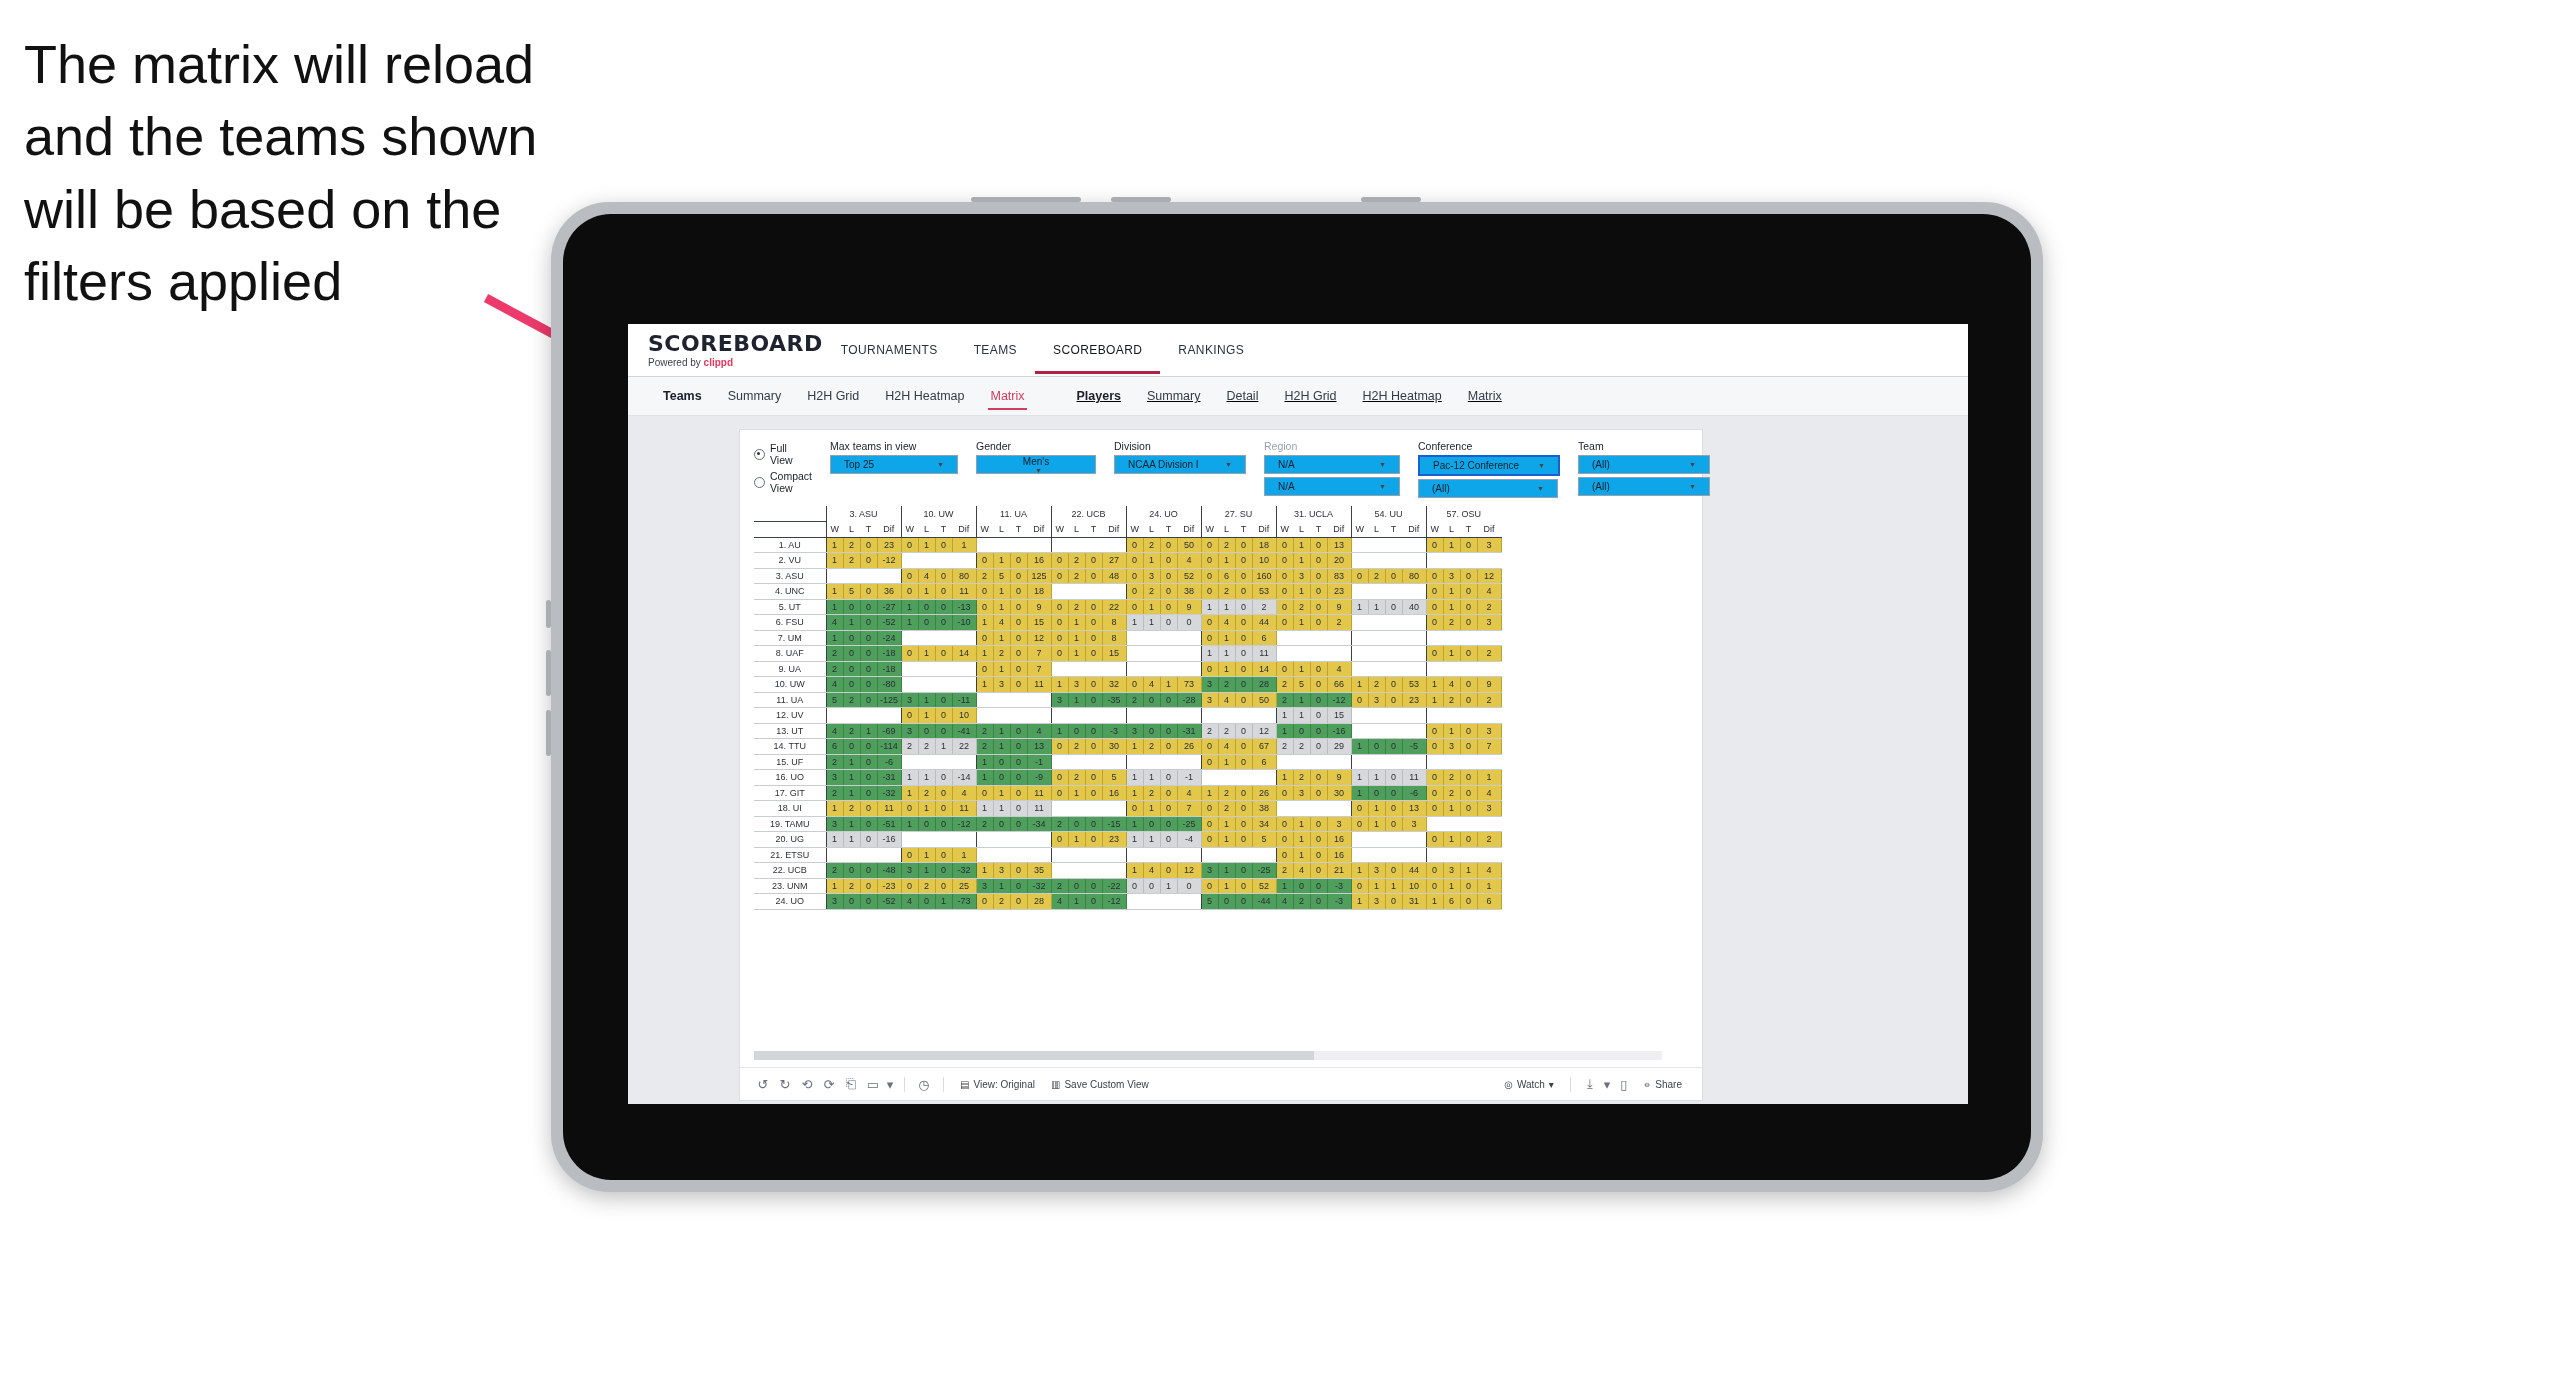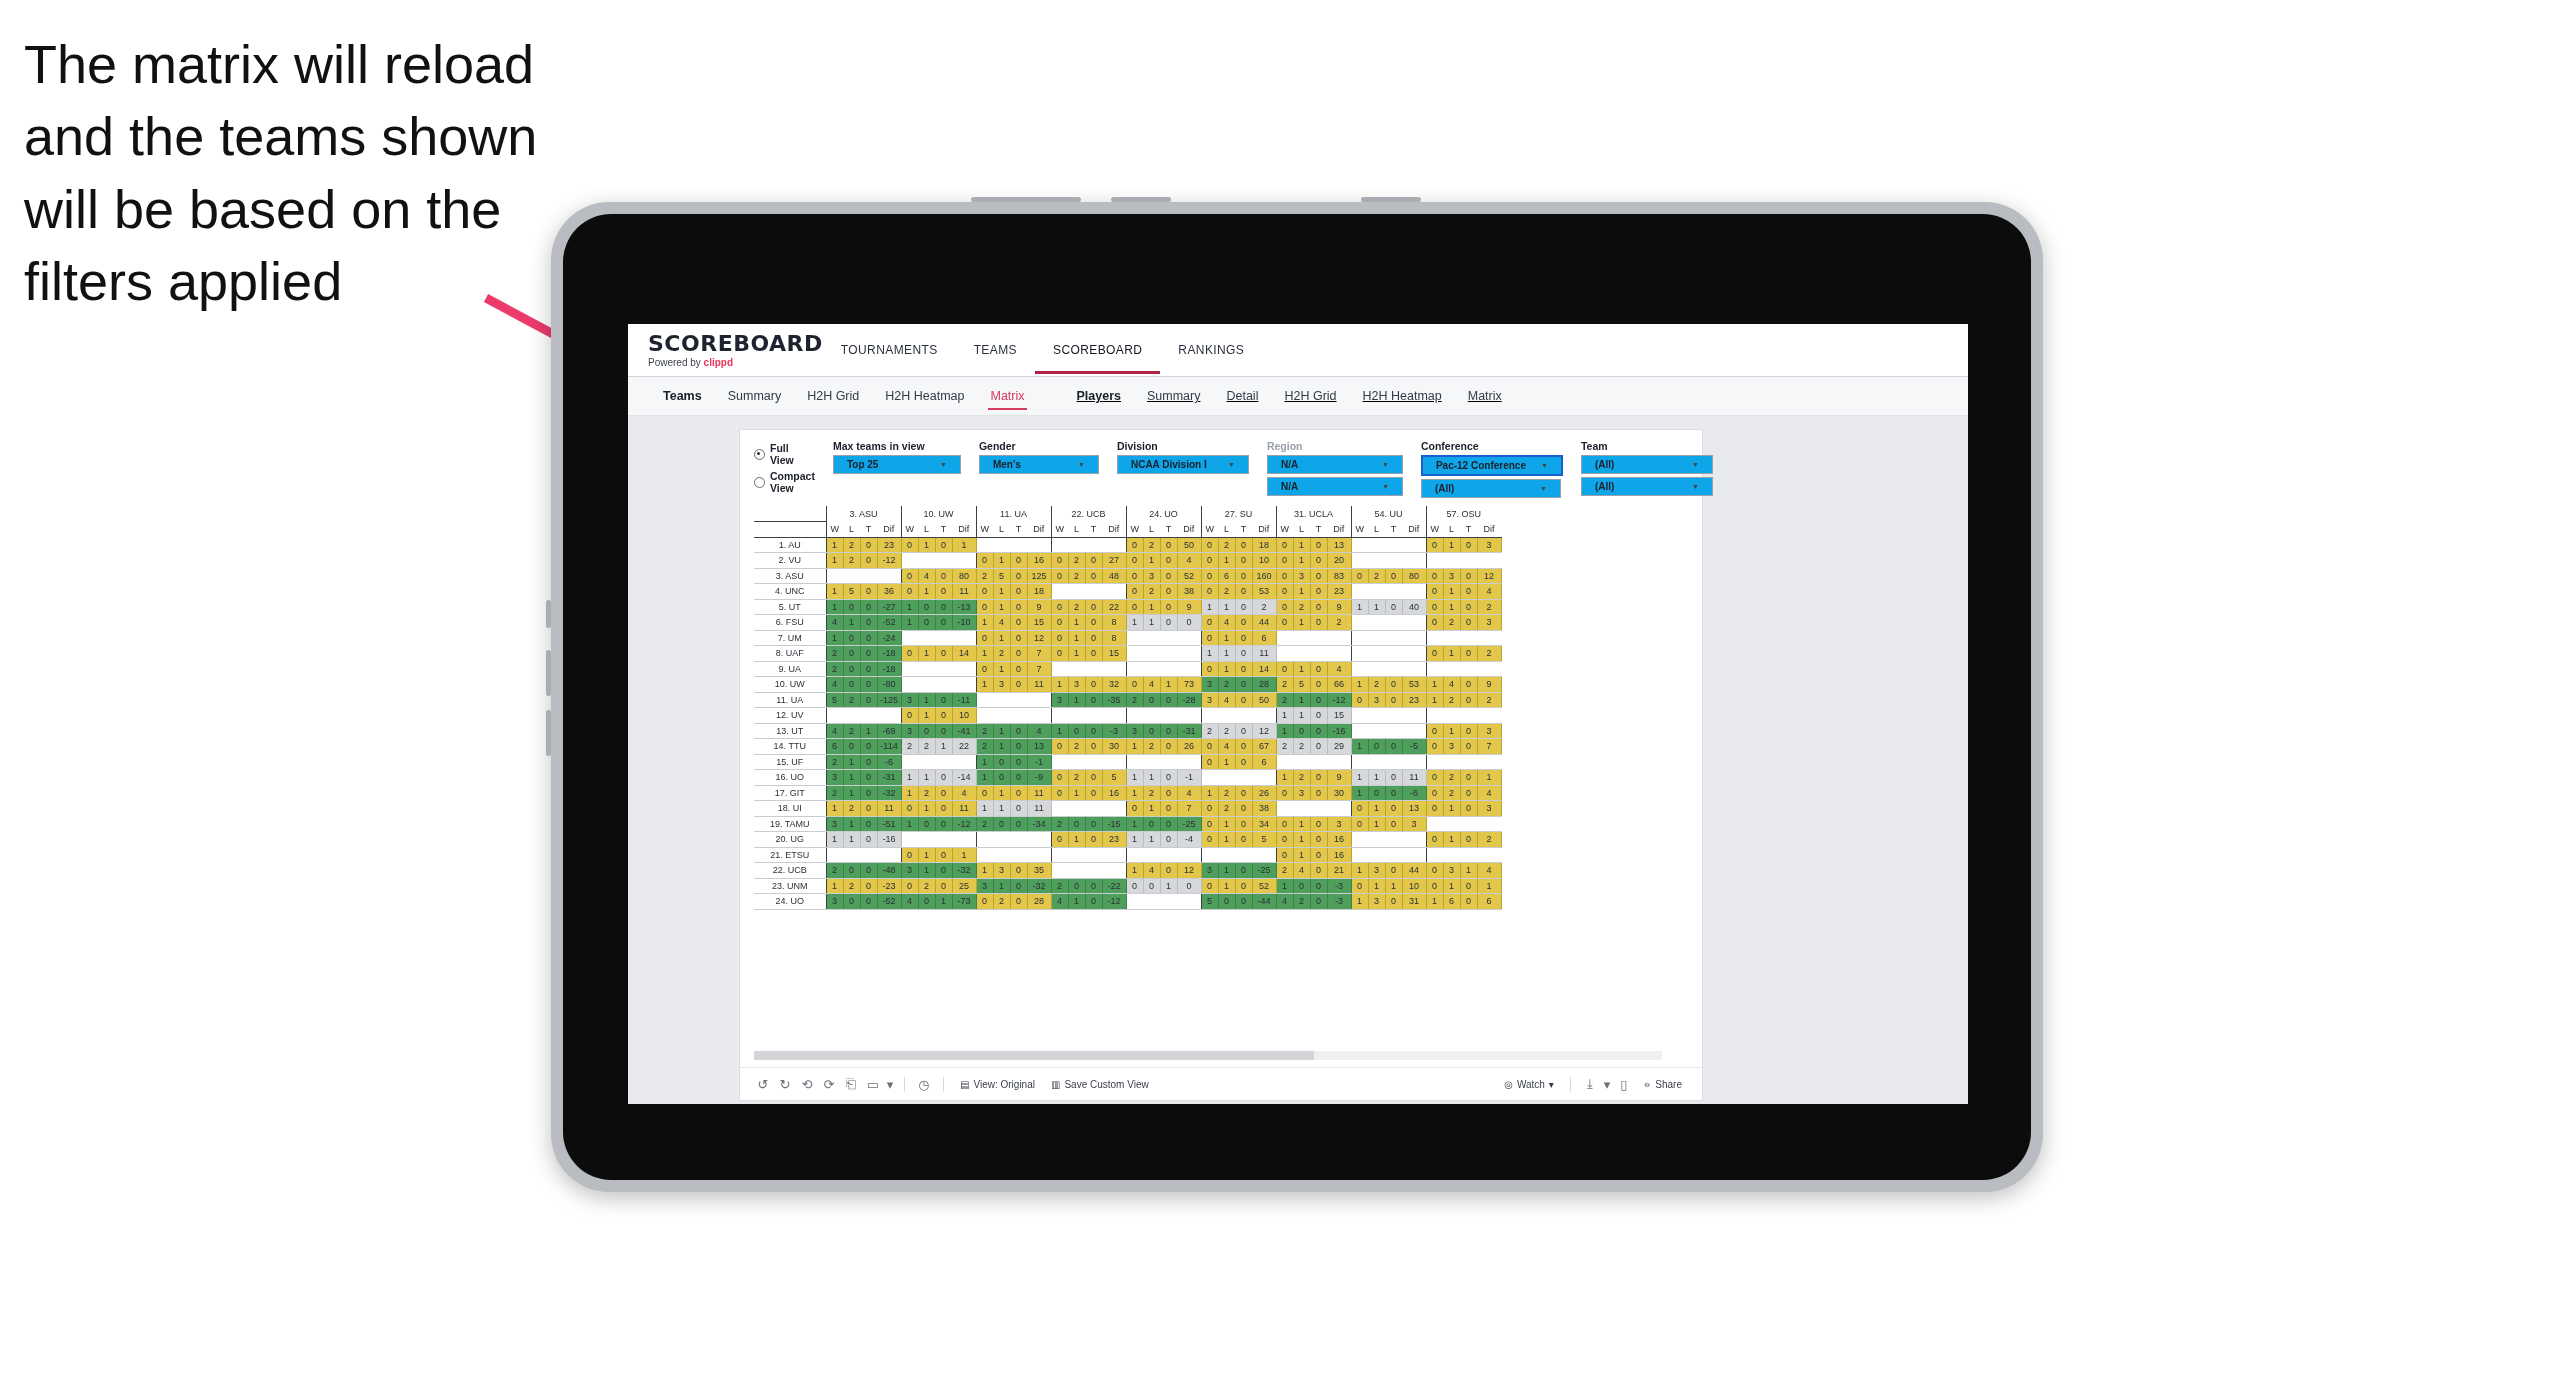--- a/index.html
+++ b/index.html
@@ -62,36 +62,36 @@
   .subtab.active:after{content:"";position:absolute;left:11px;right:11px;bottom:5px;height:2px;background:#d23a5e;}
 
   
   .appbody{background:#e8eaed;height:calc(100% - 91px);position:relative;}
   .sheet{
     position:absolute;left:112px;top:14px;width:962px;height:670px;background:#ffffff;
     box-shadow:0 0 0 1px #dcdee2;
   }
 
   
-  .filters{display:flex;padding:10px 14px 6px 14px;gap:0;font-weight:bold;}
+  .filters{display:flex;padding:10px 14px 6px 14px;gap:0;}
   .fcol{margin-right:18px;}
   .fcol.view{width:92px;padding-top:2px;}
   .radio-row{display:flex;align-items:center;font-size:10.5px;color:#1b1f29;margin-bottom:4px;}
   .radio{width:9px;height:9px;border-radius:50%;border:1px solid #666c78;margin-right:5px;position:relative;background:#fff;flex:0 0 auto;}
   .radio.on:after{content:"";position:absolute;left:2px;top:2px;width:3px;height:3px;border-radius:50%;background:#333;}
   .flabel{font-size:10.5px;color:#1b1f29;margin-bottom:3px;white-space:nowrap;}
   .flabel.muted{color:#9aa0aa;}
   .sel{
     height:17px;border:1px solid #9aa0aa;background:#0ea5e9;font-size:10px;color:#1b1f29;
     display:flex;align-items:center;justify-content:space-between;padding:0 13px;margin-bottom:3px;
     white-space:nowrap;overflow:hidden;
   }
   .sel .car{font-size:7px;color:#444;margin-left:5px;}
   .sel.focus{border:2px solid #1a5fd0;height:17px;}
-  .w-100{width:100px;} .w-92{width:92px;} .w-104{width:104px;} .w-112{width:112px;} .w-108{width:108px;}
+  .w-100{width:100px;} .w-92{width:92px;flex-direction:column;} .w-104{width:104px;} .w-112{width:112px;} .w-108{width:108px;}
 
   
   .matrixwrap{position:absolute;left:0;right:0;top:76px;bottom:56px;overflow:hidden;}
   table.matrix{border-collapse:collapse;table-layout:fixed;margin-left:14px;}
   table.matrix td,table.matrix th{
     font-size:9px;color:#2b2f38;font-weight:400;padding:0;text-align:center;
     height:15.5px;box-sizing:border-box;font-family:"Liberation Sans",sans-serif;
   }
   th.grp{
     border-left:1.4px solid #3a3f48;border-bottom:none;background:#fff;font-size:9.5px;color:#1b1f29;

